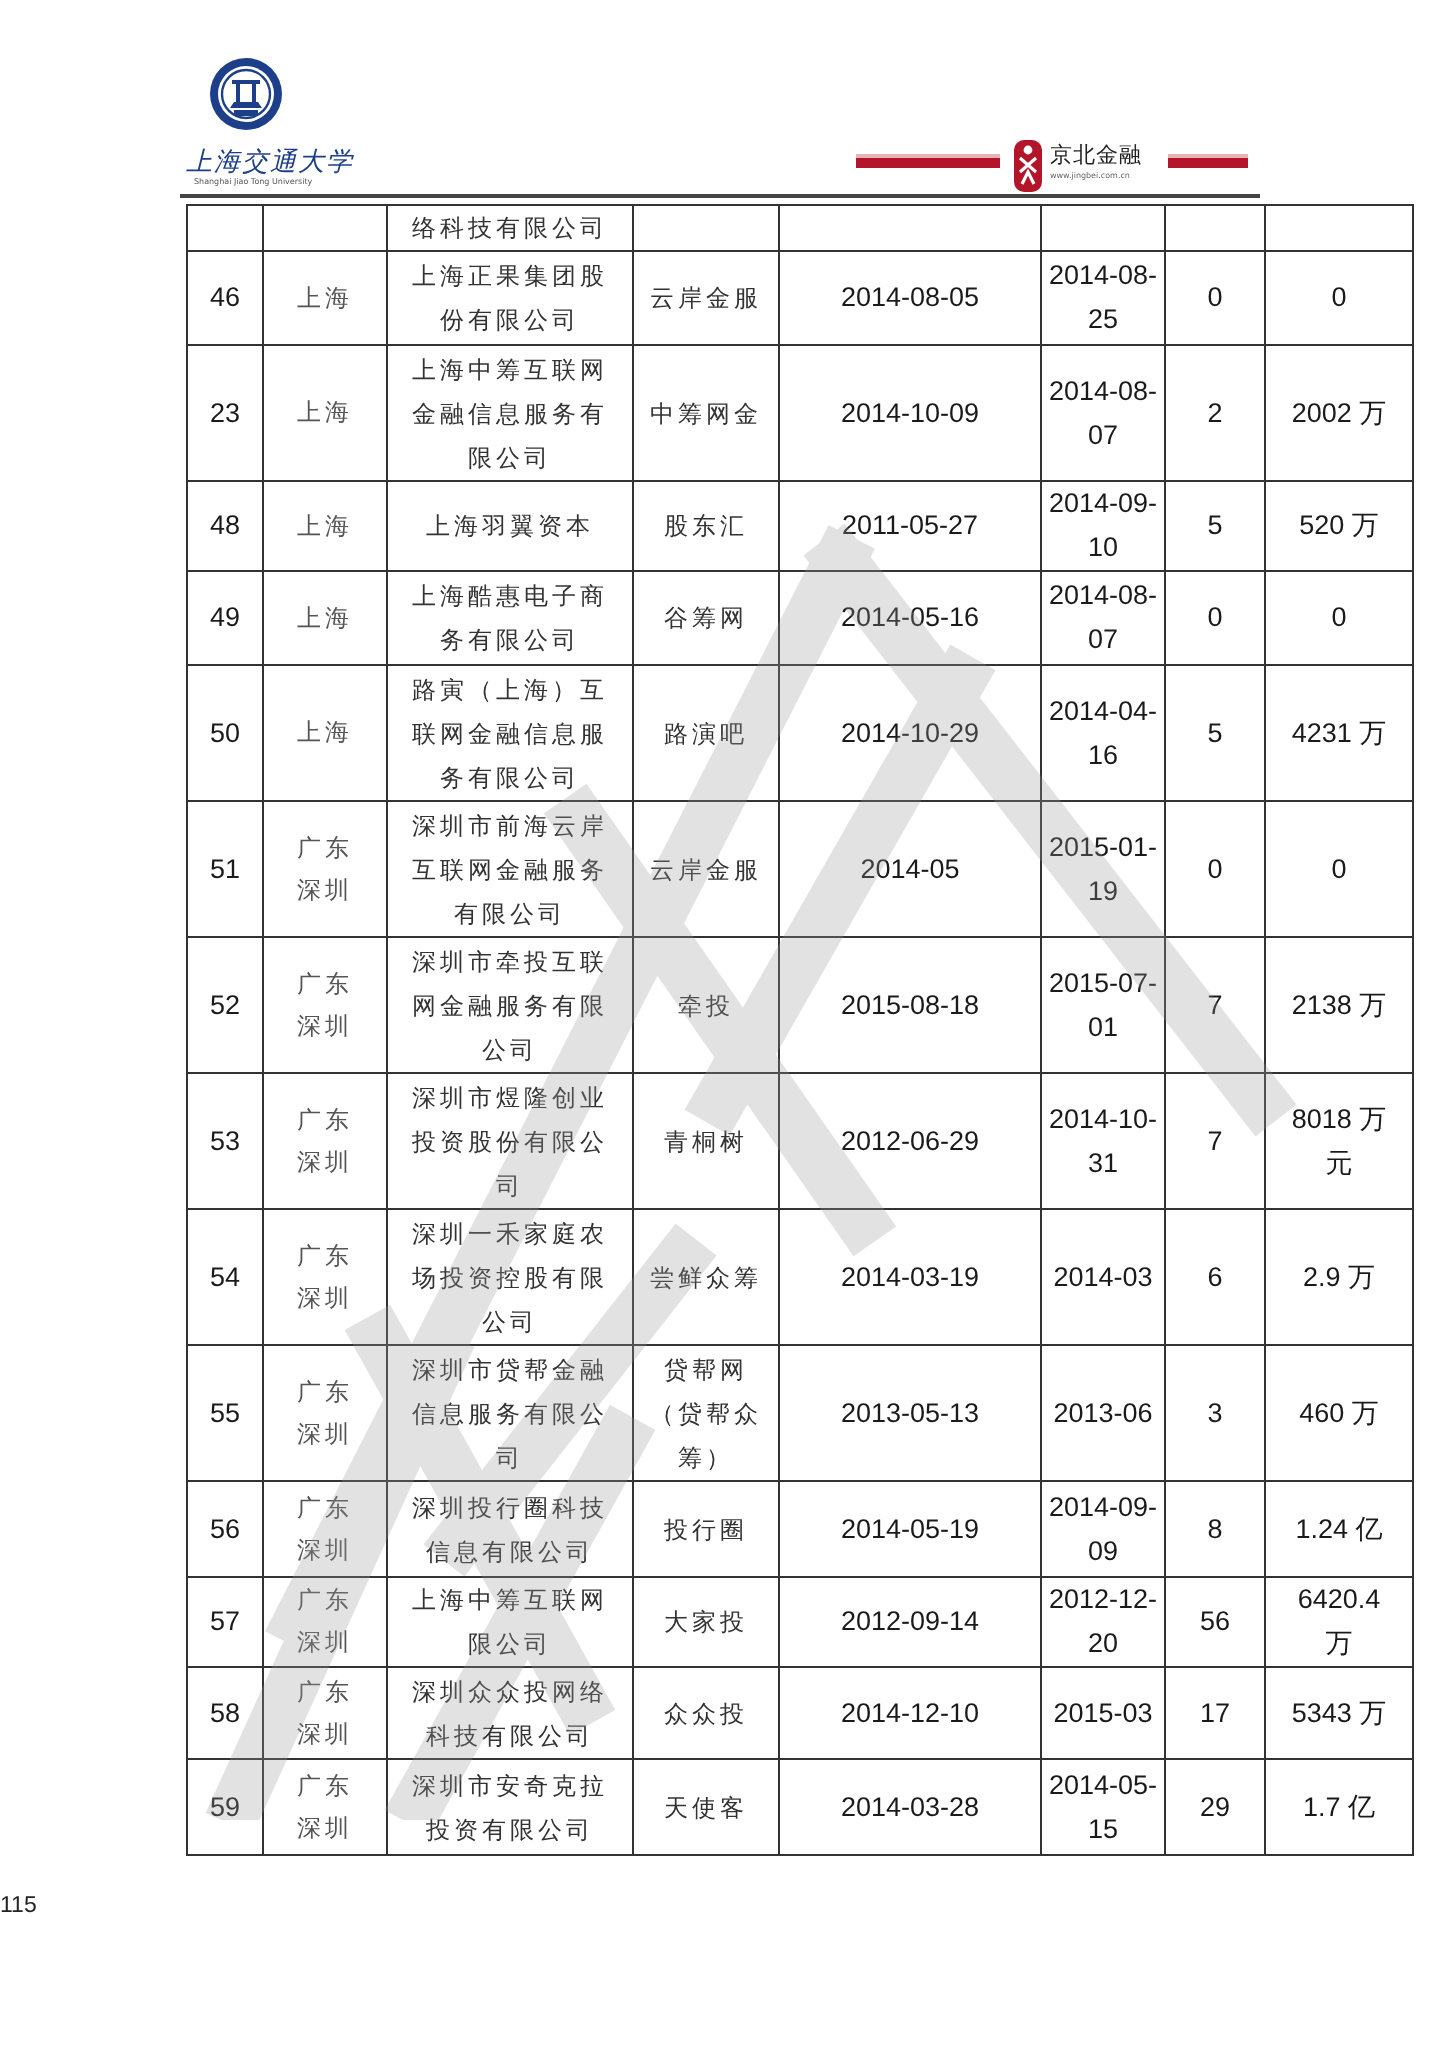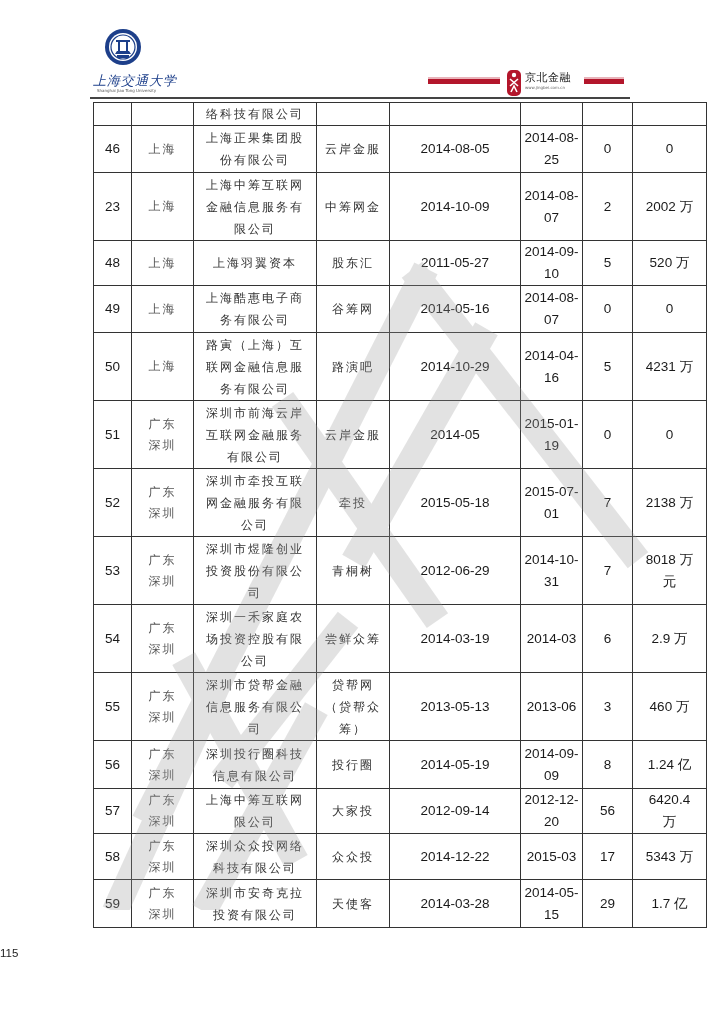--- a/index.html
+++ b/index.html
@@ -176,21 +176,21 @@
           <td class="loc">
             <div>广东</div>
             <div>深圳</div>
           </td>
           <td class="cjk">
             <div>深圳市牵投互联</div>
             <div>网金融服务有限</div>
             <div>公司</div>
           </td>
           <td class="cjk">牵投</td>
-          <td class="num">2015-05-18</td>
+          <td class="num">2015-08-18</td>
           <td class="num">2015-07-01</td>
           <td class="num">7</td>
           <td class="num">2138 万</td>
         </tr>
         <tr style="height: 68px;">
           <td class="num">53</td>
           <td class="loc">
             <div>广东</div>
             <div>深圳</div>
           </td>
@@ -285,21 +285,21 @@
           <td class="num">58</td>
           <td class="loc">
             <div>广东</div>
             <div>深圳</div>
           </td>
           <td class="cjk">
             <div>深圳众众投网络</div>
             <div>科技有限公司</div>
           </td>
           <td class="cjk">众众投</td>
-          <td class="num">2014-12-22</td>
+          <td class="num">2014-12-10</td>
           <td class="num">2015-03</td>
           <td class="num">17</td>
           <td class="num">5343 万</td>
         </tr>
         <tr style="height: 48px;">
           <td class="num">59</td>
           <td class="loc">
             <div>广东</div>
             <div>深圳</div>
           </td>

